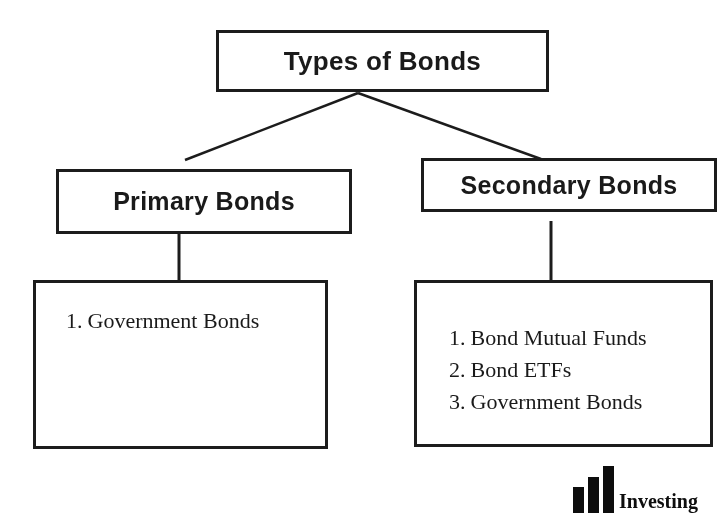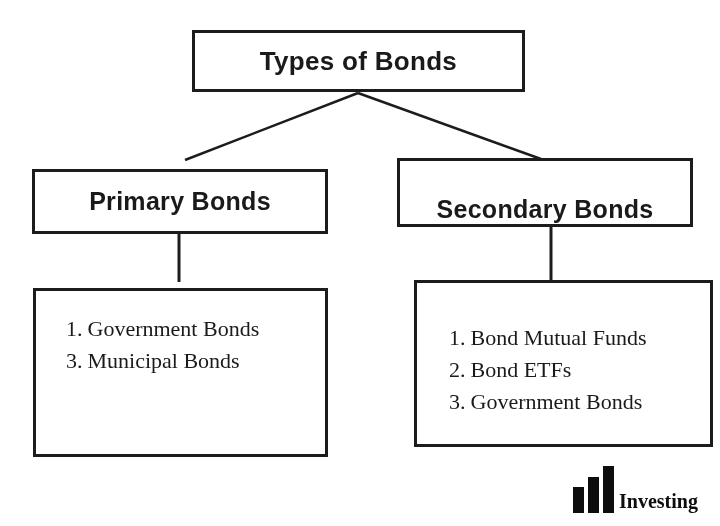--- a/index.html
+++ b/index.html
@@ -24,56 +24,56 @@
   }
   .node {
     position: absolute;
     box-sizing: border-box;
     background: #ffffff;
     border: 3px solid #1c1c1c;
     display: flex;
     align-items: center;
     justify-content: center;
     z-index: 2;
+    margin-left: 24px;
   }
   .node-root {
     left: 192px; top: 30px;
     width: 333px; height: 62px;
     font-size: 26px;
     font-weight: bold;
     letter-spacing: 0.3px;
   }
   .node-branch {
     font-size: 25px;
     font-weight: bold;
     letter-spacing: 0.3px;
   }
   .node-primary {
     left: 32px; top: 169px;
     width: 296px; height: 65px;
   }
   .node-secondary {
     left: 397px; top: 158px;
-    width: 296px; height: 69px; align-items: flex-end;
+    width: 296px; height: 54px;
   }
   .list-box {
     position: absolute;
     box-sizing: border-box;
     background: #ffffff;
     border: 3px solid #1c1c1c;
     z-index: 2;
     font-family: "Liberation Serif", serif;
     font-size: 22px;
     line-height: 32px;
   }
   .list-box-primary {
     left: 33px; top: 280px;
     width: 295px; height: 169px;
     padding: 22px 10px 0 30px;
-    margin-top: 8px;
   }
   .list-box-secondary {
     left: 398px; top: 280px;
     width: 299px; height: 167px;
     padding: 39px 10px 0 32px;
     margin-left: 16px;
   }
   .list-item { white-space: nowrap; }
   .list-item .num { margin-right: 5px; }
   .logo {
@@ -128,23 +128,20 @@
   </div>
 
   <div class="node node-branch node-secondary">
     <span>Secondary Bonds</span>
   </div>
 
   <div class="list-box list-box-primary">
     <div class="list-item">
       <span class="num">1.</span><span class="lbl">Government Bonds</span>
     </div>
-    <div class="list-item">
-      <span class="num">3.</span><span class="lbl">Municipal Bonds</span>
-    </div>
   </div>
 
   <div class="list-box list-box-secondary">
     <div class="list-item">
       <span class="num">1.</span><span class="lbl">Bond Mutual Funds</span>
     </div>
     <div class="list-item">
       <span class="num">2.</span><span class="lbl">Bond ETFs</span>
     </div>
     <div class="list-item">

